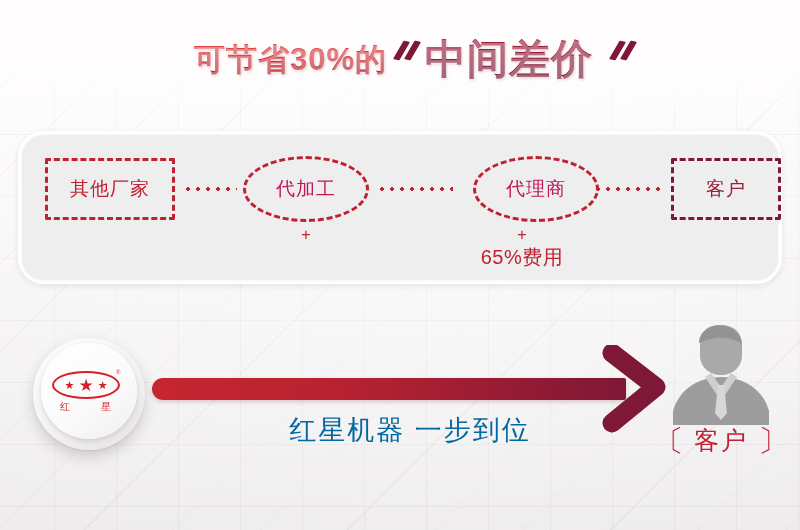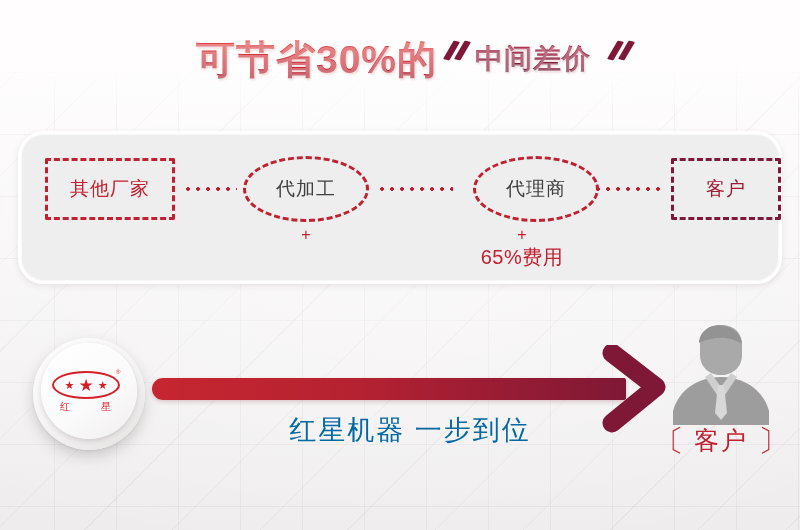--- a/index.html
+++ b/index.html
@@ -57,27 +57,27 @@
     line-height:1;
     text-shadow:0 1px 0 rgba(255,255,255,.35);
   }
   .hl-a{
     font-size:39px;
     background-image:linear-gradient(180deg,#e04a4a 0%,#d63a3f 30%,#c2242f 70%,#ab1a28 100%);
     filter:drop-shadow(1px 1px 1px rgba(200,120,120,.35));
   }
   .hl-gap{ display:inline-block; width:16px; }
   .hl-b{
-    font-size:39px;
+    font-size:31px;
     background-image:linear-gradient(180deg,#e04a4a 0%,#d63a3f 30%,#c2242f 70%,#ab1a28 100%);
     filter:drop-shadow(1px 1px 1px rgba(200,120,120,.35));
     margin-left:17px;
   }
   .hl-c{
-    font-size:28px;
+    font-size:41px;
     background-image:linear-gradient(180deg,#a8203f 0%,#8e1b3a 45%,#74152f 100%);
     filter:drop-shadow(1px 1px 1px rgba(170,130,140,.35));
   }
   .quote{
     display:inline-block;
     position:relative;
     width:30px; height:44px;
     vertical-align:middle;
   }
   .quote i{
@@ -116,21 +116,21 @@
     border:3px dashed #c0202f;
     color:#c0202f;
     border-radius:2px;
   }
   .node-rect.dark{
     border-color:#7e1836;
     color:#9e1b35;
   }
   .node-oval{
     border:3px dashed #bf2130;
-    color:#404040;
+    color:#be185d;
     border-radius:50%;
   }
 
   
   #node-other   { left:24px;  top:24px; width:130px; height:62px; }
   #node-oem     { left:222px; top:22px; width:126px; height:66px; }
   #node-agent   { left:452px; top:22px; width:126px; height:66px; }
   #node-client  { left:650px; top:24px; width:110px; height:62px; }
 
   .fee{

